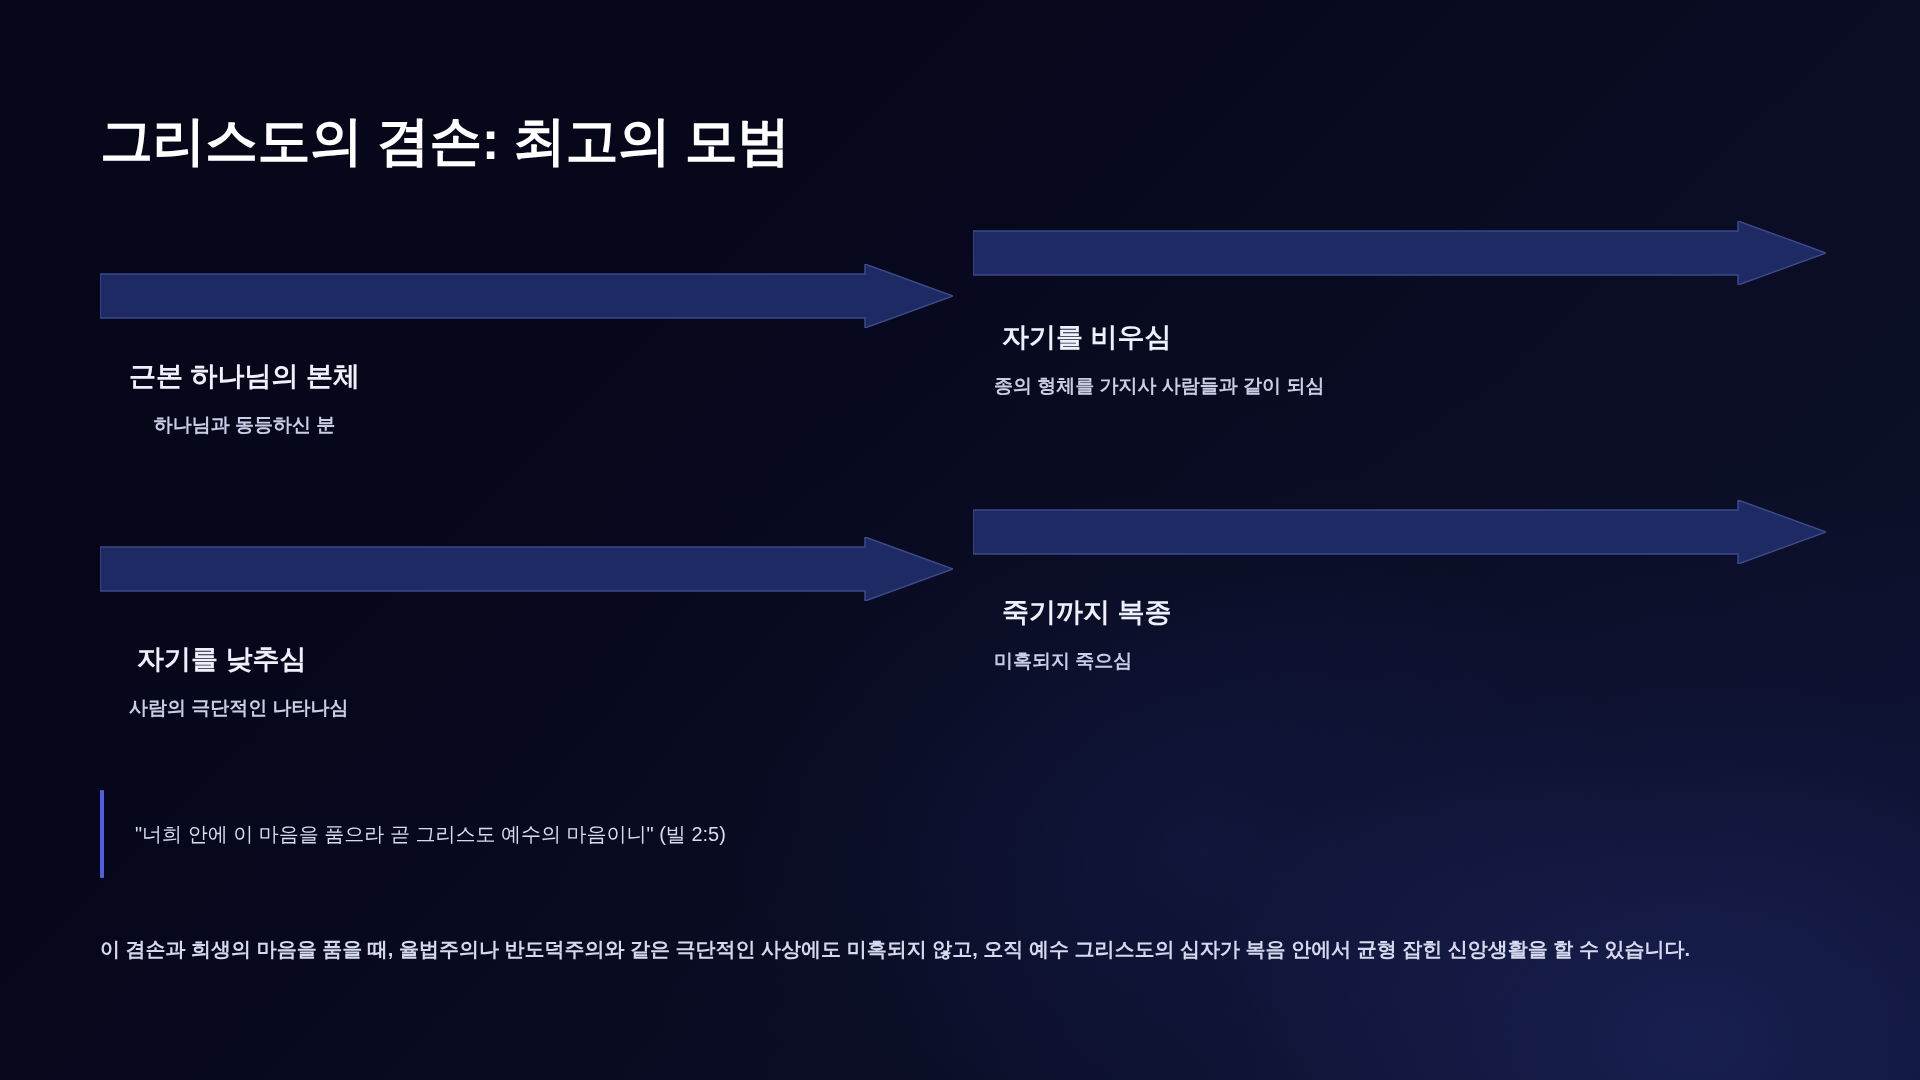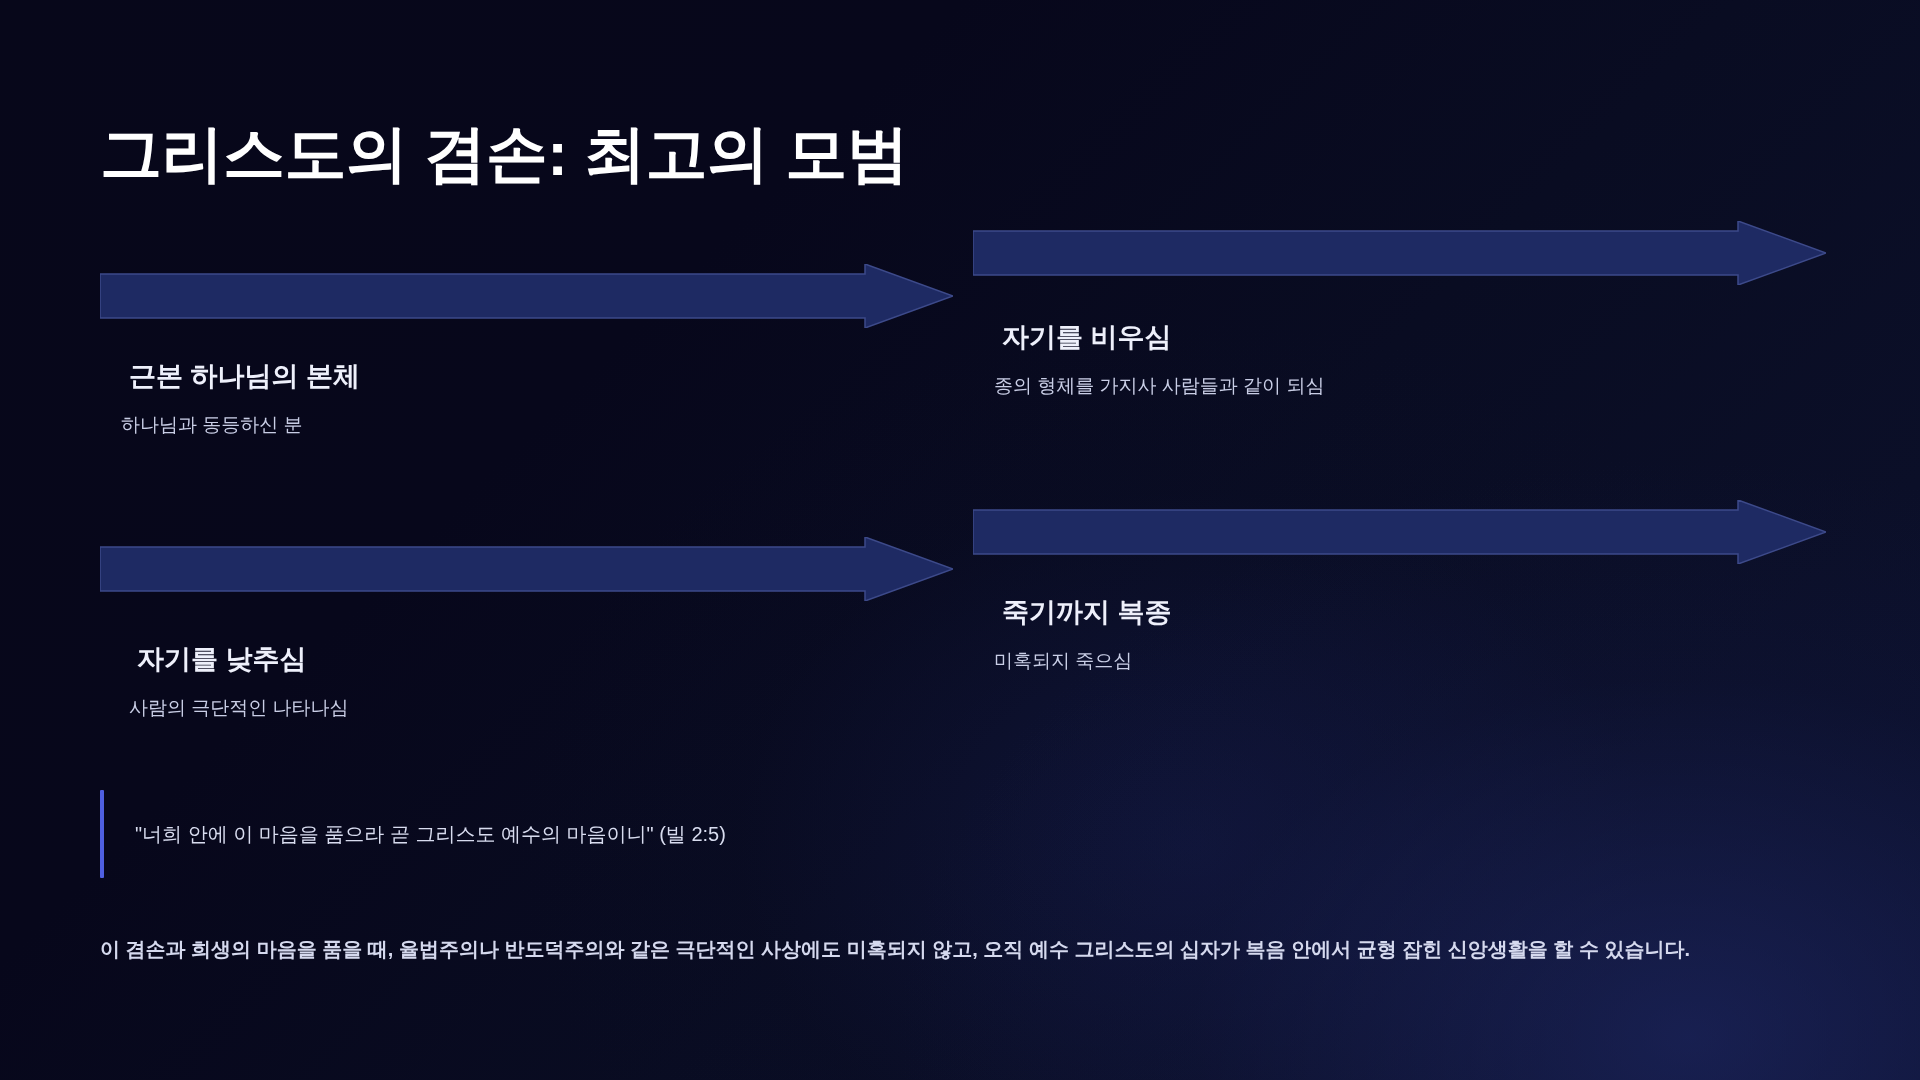--- a/index.html
+++ b/index.html
@@ -22,21 +22,21 @@
       radial-gradient(ellipse 900px 700px at 62% 78%, rgba(26,34,92,0.35) 0%, rgba(12,16,44,0.10) 50%, rgba(6,8,26,0) 75%),
       linear-gradient(135deg, #07071a 0%, #07071b 32%, #090c22 58%, #0b0f28 80%, #0c1130 100%);
     overflow: hidden;
   }
 
   
   .title {
     position: absolute;
     left: 100px;
     top: 70px;
-    font-size: 62px;
+    font-size: 53px;
     font-weight: 700;
     color: #ffffff;
     letter-spacing: -0.5px;
     white-space: nowrap;
   }
 
   
   .arrow {
     position: absolute;
     display: block;
@@ -54,27 +54,27 @@
   }
   .stage-title {
     font-size: 27px;
     font-weight: 600;
     color: #eef0fb;
     margin: 8px;
     white-space: nowrap;
   }
   .stage-sub {
     font-size: 19px;
-    font-weight: 400;
+    font-weight: 700;
     color: #c9cee6;
     margin: 18px 0 0 0;
     white-space: nowrap;
   }
 
-  .stage-1 { left: 121px;  top: 350px; }
+  .stage-1 { left: 121px;  top: 350px; text-align: center; }
   .stage-2 { left: 994px;  top: 311px; }
   .stage-3 { left: 129px;  top: 633px; }
   .stage-4 { left: 994px;  top: 586px; }
 
   
   .quote {
     position: absolute;
     left: 100px;
     top: 790px;
     height: 88px;

